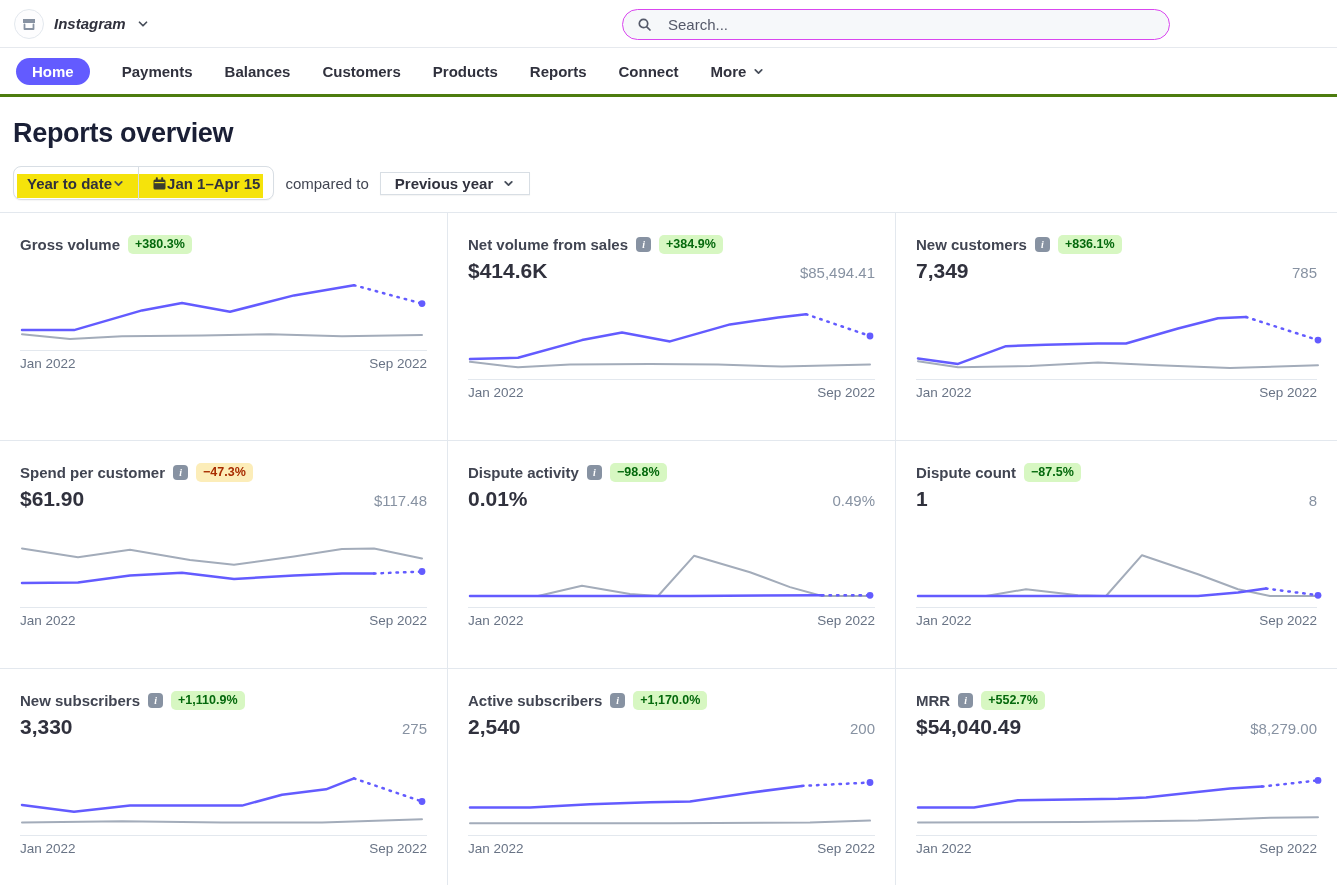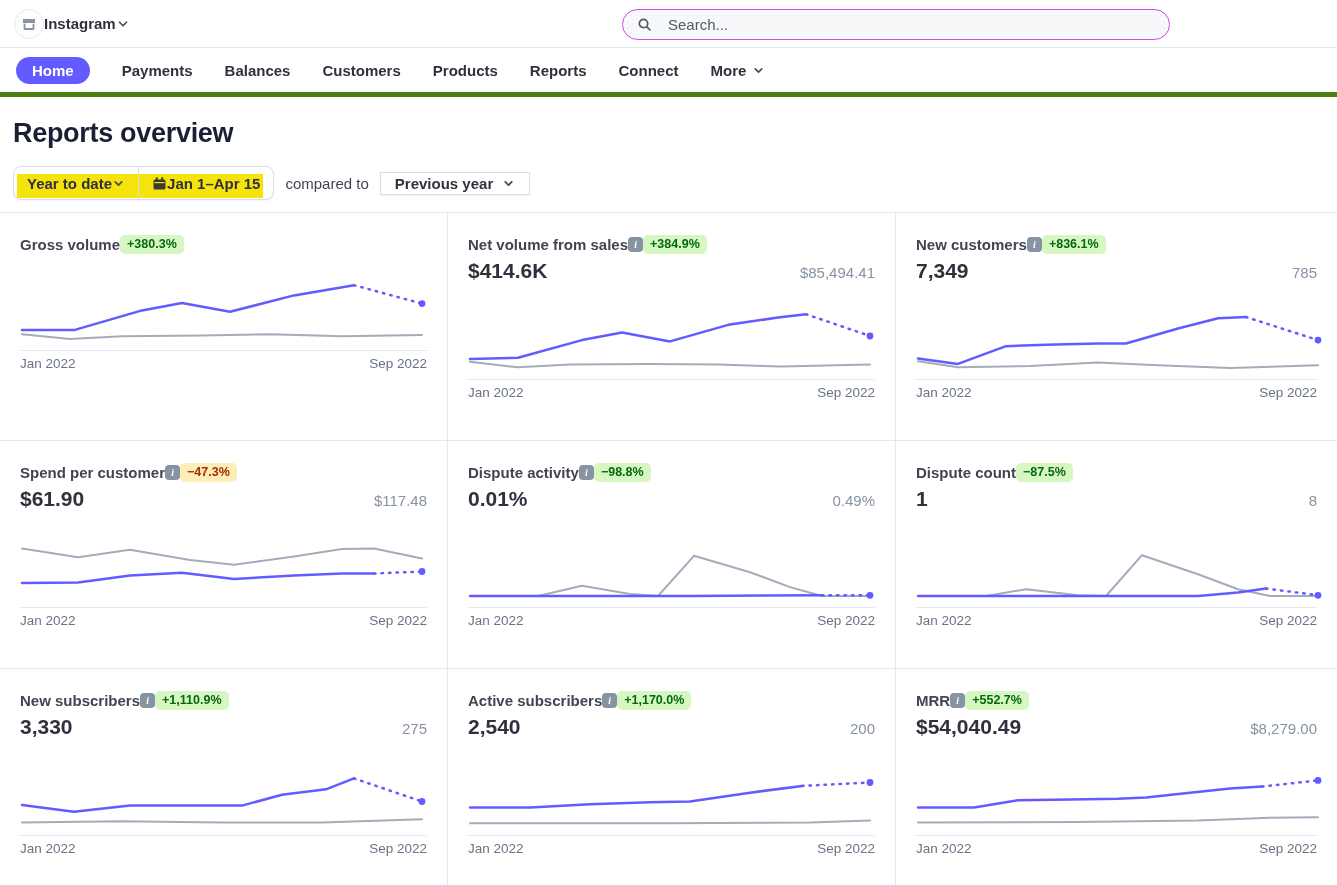--- a/index.html
+++ b/index.html
@@ -2,32 +2,32 @@
 <html><head>
 <meta charset="utf-8">
 <style>
   * { margin:0; padding:0; box-sizing:border-box; }
   html,body { width:1337px; height:885px; overflow:hidden; background:#fff;
     font-family:"Liberation Sans", sans-serif; color:#30313d; }
 
   
   .topbar { height:48px; border-bottom:1px solid #e6e9ee; display:flex; align-items:center;
     padding:0 14px; position:relative; background:#fff; }
-  .account { display:flex; align-items:center; cursor:pointer; }
+  .account { display:flex; align-items:center; gap:10px; cursor:pointer;font-style:italic; }
   .avatar { width:30px; height:30px; border-radius:50%; background:#fdfdfe; border:1px solid #e3e8ee;
     display:flex; align-items:center; justify-content:center; color:#8792a2; }
   .account-name { font-size:15px; font-weight:700; color:#30313d; }
   .chev { display:inline-flex; color:#474e5a; }
   .search { position:absolute; left:622px; top:9px; width:548px; height:31px; border-radius:16px;
     background:#f6f8fa; border:1px solid #d946ef; display:flex; align-items:center; gap:16px;
     padding:0 14px; font-size:15px; color:#545969; cursor:text; }
   .search-icon { display:inline-flex; color:#545969; }
 
   
-  .nav { height:49px; border-bottom:5px solid #4d7c0f; display:flex; align-items:center; gap:32px;
+  .nav { height:49px; border-bottom:3px solid #4d7c0f; display:flex; align-items:center; gap:32px;
     padding:0 16px; background:#fff; }
   .nav-item { background:none; border:none; font-family:inherit; font-size:15px; font-weight:700;
     color:#30313d; cursor:pointer; display:flex; align-items:center; gap:6px; padding:5px 0; }
   .nav-item.active { background:#635bff; color:#fff; border-radius:15px; padding:5px 16px; }
 
   
   .page-title { font-size:27px; font-weight:700; color:#1a1f36; margin:21px 0 0 13px; letter-spacing:-.3px; }
   .filters { display:flex; align-items:center; margin:17px 0 0 13px; height:34px; }
   .seg-control { position:relative; display:flex; align-items:stretch; height:34px; border:1px solid #d8dee4;
     border-radius:8px; background:#fff; box-shadow:0 1px 1px rgba(0,0,0,.04); overflow:hidden; }
@@ -39,21 +39,21 @@
   .compare-btn { display:flex; align-items:center; gap:9px; height:23px; border:1px solid #d8dee4; border-radius:0;
     background:#fff; font-family:inherit; font-size:15px; font-weight:700; color:#30313d; padding:0 14px;
     box-shadow:0 1px 1px rgba(0,0,0,.04); cursor:pointer; }
   .cal-icon { display:inline-flex; color:#3a3d2e; }
 
   
   .grid { margin-top:12px; display:grid; grid-template-columns:448px 448px 441px; grid-auto-rows:228px;
     border-top:1px solid #e3e8ee; }
   .card { border-right:1px solid #e3e8ee; border-bottom:1px solid #e3e8ee; padding:21px 20px 0; background:#fff; }
   .card:nth-child(3n) { border-right:none; }
-  .card-head { display:flex; align-items:center; height:20px;text-align:center; }
+  .card-head { display:flex; align-items:center; gap:8px; height:20px;text-align:center; }
   .card-title { font-size:15px; font-weight:700; color:#414552; }
   .info-icon { width:15px; height:15px; border-radius:4px; background:#8792a2; color:#fff; font-size:10px;
     font-weight:700; display:inline-flex; align-items:center; justify-content:center; cursor:pointer;
     font-family:"Liberation Serif", serif; font-style:italic; }
   .badge { font-size:12.5px; font-weight:700; border-radius:5px; padding:2px 7px 3px; }
   .badge.green { background:#d7f7c2; color:#05690d; }
   .badge.amber { background:#fcedb9; color:#a82c00; }
   .card-values { display:flex; justify-content:space-between; align-items:baseline; margin-top:5px; }
   .main-value { font-size:21px; font-weight:700; color:#30313d; }
   .compare-value { font-size:15px; color:#8792a2; }

